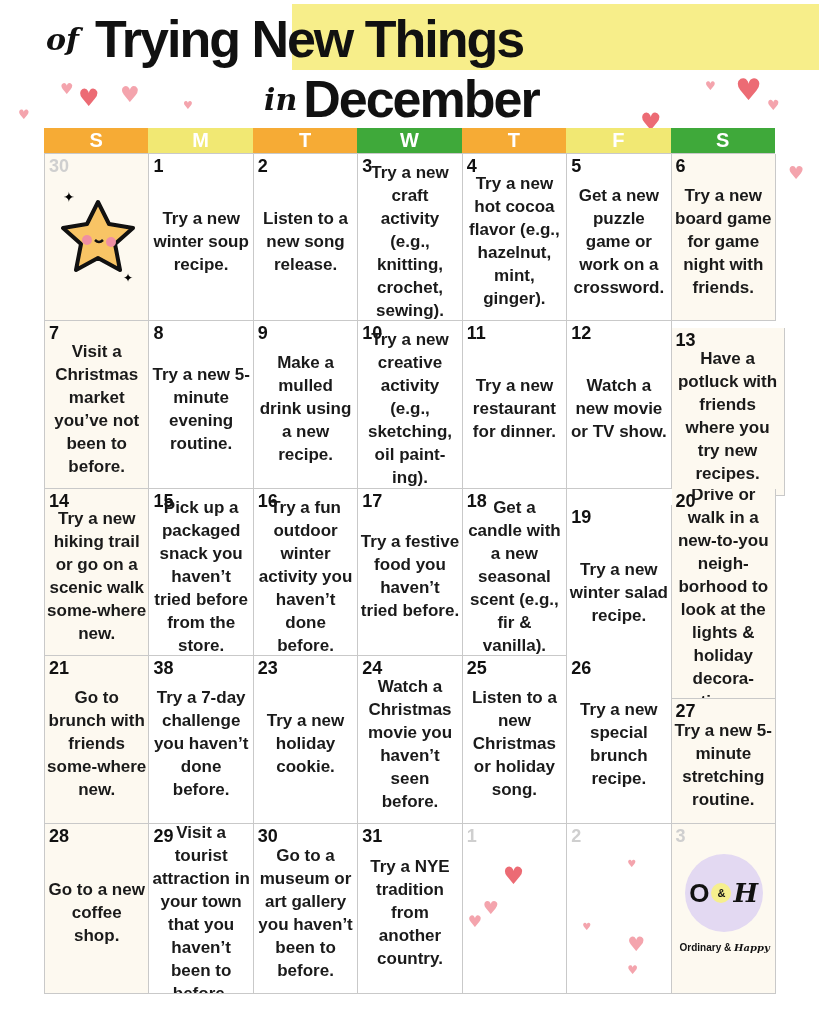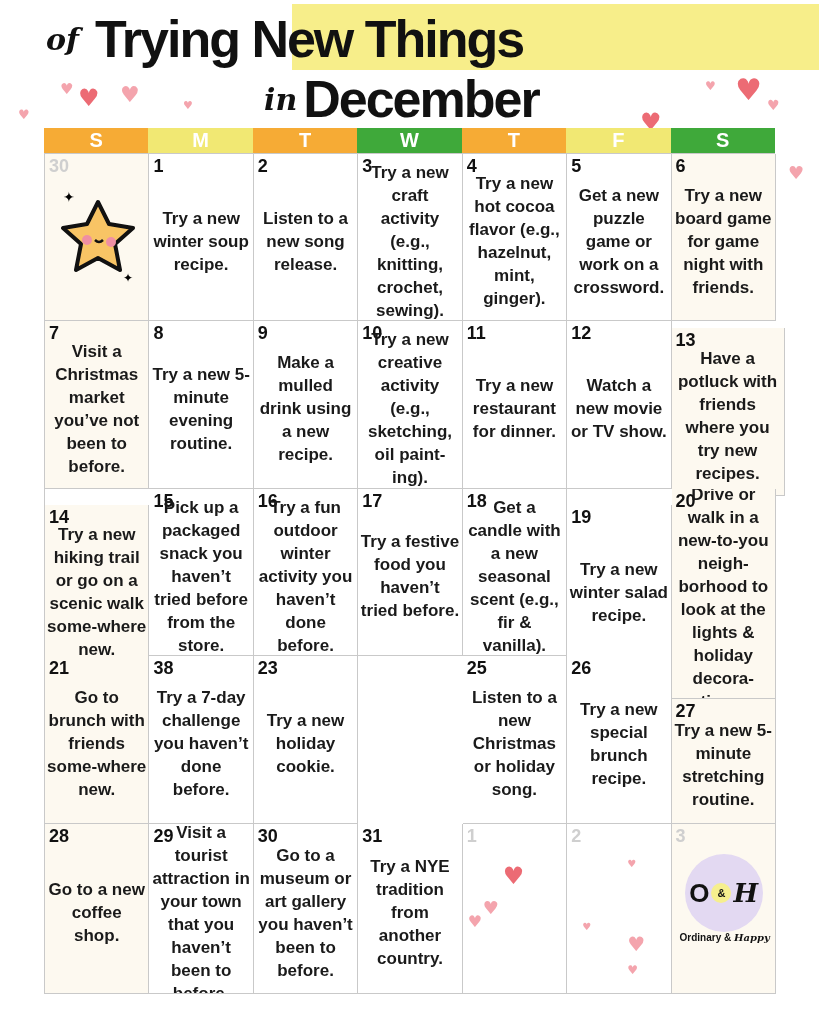--- a/index.html
+++ b/index.html
@@ -24,21 +24,21 @@
   .num { position:absolute; top:2px; left:4px; font-family:"Liberation Sans", sans-serif; font-weight:bold; font-size:18px; color:#111; }
   .num.dim { color:#cfcfcf; }
   .txt { position:absolute; left:2px; right:2px; top:0; bottom:0; display:flex; align-items:center; justify-content:center;
          text-align:center; font-family:"Liberation Sans", sans-serif; font-weight:bold; font-size:17px; line-height:23px; color:#1a1a1a; padding-top:8px; box-sizing:border-box; }
   .star { position:absolute; left:8px; top:28px; }
   .logo { position:absolute; left:8px; top:30px; width:88px; text-align:center; }
   .logo-circle { width:78px; height:78px; border-radius:50%; background:#e3d9f2; margin:0 auto; display:flex; align-items:center; justify-content:center;
                  font-family:"Liberation Sans", sans-serif; font-weight:bold; font-size:26px; color:#111; }
   .logo-amp { display:inline-block; width:20px; height:20px; border-radius:50%; background:#f6ef8e; font-size:11px; line-height:20px; margin:0 2px; }
   .logo-h { font-family:"DejaVu Serif", serif; font-style:italic; font-size:26px; }
-  .logo-text { margin-top:0; font-family:"Liberation Sans", sans-serif; font-weight:bold; font-size:10px; white-space:nowrap; }
+  .logo-text { margin-top:10px; font-family:"Liberation Sans", sans-serif; font-weight:bold; font-size:10px; white-space:nowrap; }
   .logo-text i { font-family:"DejaVu Serif", serif; }
 </style>
 </head>
 <body>
 
 <div class="hl"></div>
 <div class="title1">
   <span class="t-script">of</span>
   <span class="t-big hlwrap">Trying New Things</span>
 </div>
@@ -125,21 +125,21 @@
         <div class="txt">Try a new restaurant for dinner.</div>
       </div>
       <div class="cell" style="left: 522.143px; top: 167px; width: 104.429px; height: 168px;">
         <span class="num">12</span>
         <div class="txt">Watch a new movie or TV show.</div>
       </div>
       <div class="cell wk" style="left: 626.571px; top: 174px; width: 113px; height: 168px; padding-left: 24px;">
         <span class="num">13</span>
         <div class="txt">Have a potluck with friends where you try new recipes.</div>
       </div>
-      <div class="cell wk" style="left: 0px; top: 335px; width: 104.429px; height: 167px; margin-top: 16px;">
+      <div class="cell wk" style="left: 0px; top: 335px; width: 104.429px; height: 167px;">
         <span class="num">14</span>
         <div class="txt">Try a new hiking trail or go on a scenic walk some-where new.</div>
       </div>
       <div class="cell" style="left: 104.429px; top: 335px; width: 104.429px; height: 167px;">
         <span class="num">15</span>
         <div class="txt">Pick up a packaged snack you haven’t tried before from the store.</div>
       </div>
       <div class="cell" style="left: 208.857px; top: 335px; width: 104.429px; height: 167px;">
         <span class="num">16</span>
         <div class="txt">Try a fun outdoor winter activity you haven’t done before.</div>
@@ -164,20 +164,24 @@
         <span class="num">21</span>
         <div class="txt">Go to brunch with friends some-where new.</div>
       </div>
       <div class="cell" style="left: 104.429px; top: 502px; width: 104.429px; height: 168px;">
         <span class="num">38</span>
         <div class="txt">Try a 7-day challenge you haven’t done before.</div>
       </div>
       <div class="cell" style="left: 208.857px; top: 502px; width: 104.429px; height: 168px;">
         <span class="num">23</span>
         <div class="txt">Try a new holiday cookie.</div>
+      </div>
+      <div class="cell" style="left: 313.286px; top: 502px; width: 104.429px; height: 168px;">
+        <span class="num">24</span>
+        <div class="txt">Watch a Christmas movie you haven’t seen before.</div>
       </div>
       <div class="cell" style="left: 417.714px; top: 502px; width: 104.429px; height: 168px;">
         <span class="num">25</span>
         <div class="txt">Listen to a new Christmas or holiday song.</div>
       </div>
       <div class="cell" style="left: 522.143px; top: 502px; width: 104.429px; height: 168px;">
         <span class="num">26</span>
         <div class="txt">Try a new special brunch recipe.</div>
       </div>
       <div class="cell wk" style="left: 626.571px; top: 545px; width: 104.429px; height: 125px;">

